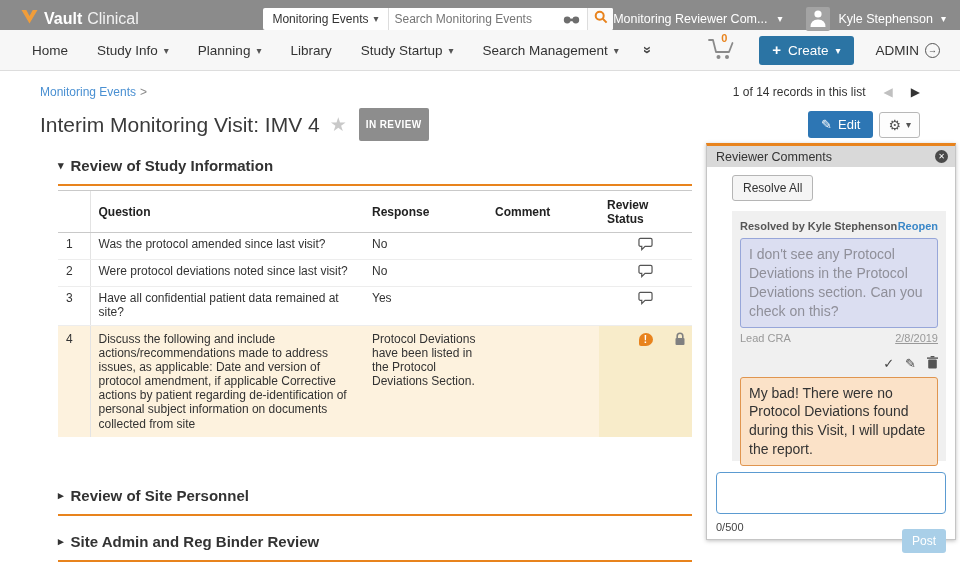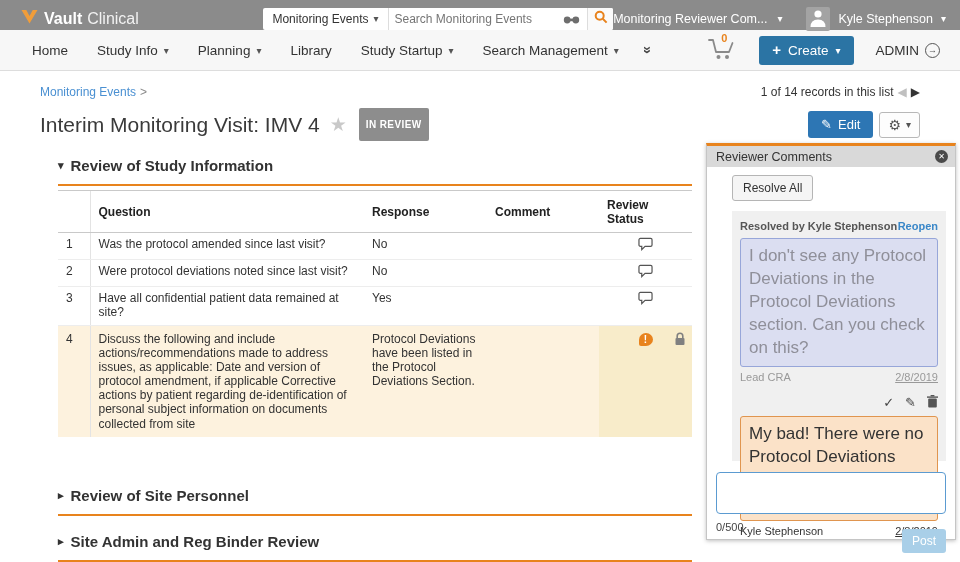--- a/index.html
+++ b/index.html
@@ -35,21 +35,21 @@
   .create-btn { background:#2b74a4; color:#fff; font-size:13.5px; border:none; border-radius:3px; padding:7px 13px; display:flex; align-items:center; gap:7px; cursor:pointer; }
   .create-plus { font-size:15px; font-weight:bold; line-height:10px; }
   .admin { display:flex; align-items:center; gap:6px; font-size:13.5px; color:#333; cursor:pointer; }
   .admin-icon { width:15px; height:15px; border:1.5px solid #555; border-radius:50%; display:flex; align-items:center; justify-content:center; font-size:9px; color:#555; line-height:1; }
 
   
   .content { padding:14px 40px 0 40px; }
   .crumb-row { display:flex; align-items:center; font-size:12px; }
   .breadcrumb { color:#4a90d2; cursor:pointer; }
   .crumb-sep { color:#8a8a8a; margin-left:4px; }
-  .pagination { margin-left:auto; display:flex; align-items:flex-end; gap:4px; color:#333; }
+  .pagination { margin-left:auto; display:flex; align-items:flex-end; gap:18px; color:#333; }
   .pag-prev { color:#c0c0c0; font-size:12px; }
   .pag-next { color:#333; font-size:12px; cursor:pointer; }
   .title-row { display:flex; align-items:center; margin-top:9px; }
   .page-title { font-size:21px; color:#3a3a3a; font-weight:400; }
   .star { color:#c9c9c9; font-size:19px; margin-left:10px; }
   .status-badge { background:#8d8d8d; color:#fff; font-size:10px; font-weight:bold; letter-spacing:.4px; padding:11px 7px; border-radius:2px; margin-left:12px; }
   .title-actions { margin-left:auto; display:flex; align-items:center; gap:6px; }
   .edit-btn { background:#2d76b4; color:#fff; border:none; border-radius:3px; font-size:13px; padding:6px 13px; display:flex; align-items:center; gap:6px; cursor:pointer; }
   .gear-btn { background:#fdfdfd; border:1px solid #b8b8b8; border-radius:3px; padding:4px 8px; display:flex; align-items:center; gap:5px; cursor:pointer; font-size:14px; color:#555; }
 
@@ -82,21 +82,21 @@
   
   .panel { position:absolute; left:706px; top:143px; width:250px; height:397px; background:#fff; border:1px solid #c5c5c5; border-top:3px solid #e8831d; box-shadow:0 1px 4px rgba(0,0,0,.25); }
   .panel-head { height:21px; background:#d9d9d9; display:flex; align-items:center; padding:0 7px 0 9px; font-size:12.5px; color:#333; }
   .panel-close { margin-left:auto; width:13px; height:13px; background:#4a4a4a; color:#fff; border-radius:50%; font-size:8px; display:flex; align-items:center; justify-content:center; cursor:pointer; }
   .panel-body { padding:8px 9px 0 25px; }
   .resolve-all { background:#f5f5f5; border:1px solid #b5b5b5; border-radius:3px; font-size:12px; color:#333; padding:5px 10px; cursor:pointer; font-family:"Liberation Sans",sans-serif; }
   .thread { background:#f0f0f0; margin-top:10px; padding:9px 8px; height:250px; }
   .resolved-row { display:flex; font-size:11px;font-weight:bold; }
   .resolved-by { color:#555; }
   .reopen { margin-left:auto; color:#3a87c8; cursor:pointer; }
-  .comment { border-radius:3px; padding:6px 8px; font-size:17px; line-height:1.35; margin-top:6px; }
+  .comment { border-radius:3px; padding:6px 8px; font-size:14px; line-height:1.35; margin-top:6px; }
   .comment-resolved { background:#dbdef1; border:1px solid #97a6d9; color:#8f8f99; }
   .comment-active { background:#fbe2c8; border:1px solid #e0954f; color:#333; }
   .meta-row { display:flex; align-items:center; font-size:11px; margin-top:4px; }
   .meta-gray { color:#999; }
   .meta-dark { color:#333; }
   .meta-date { margin-left:auto; text-decoration:underline; cursor:pointer; }
   .actions-row { display:flex; justify-content:flex-end; align-items:center; gap:11px; margin-top:12px; margin-bottom:2px; }
   .act-icon { color:#444; font-size:13px; cursor:pointer; line-height:1; }
   .composer { padding:11px 9px 0 9px; }
   .comment-input { width:100%; height:42px; border:1px solid #5b9bd1; border-radius:4px; resize:none; outline:none; font-family:"Liberation Sans",sans-serif; font-size:12px; padding:4px 6px; }

